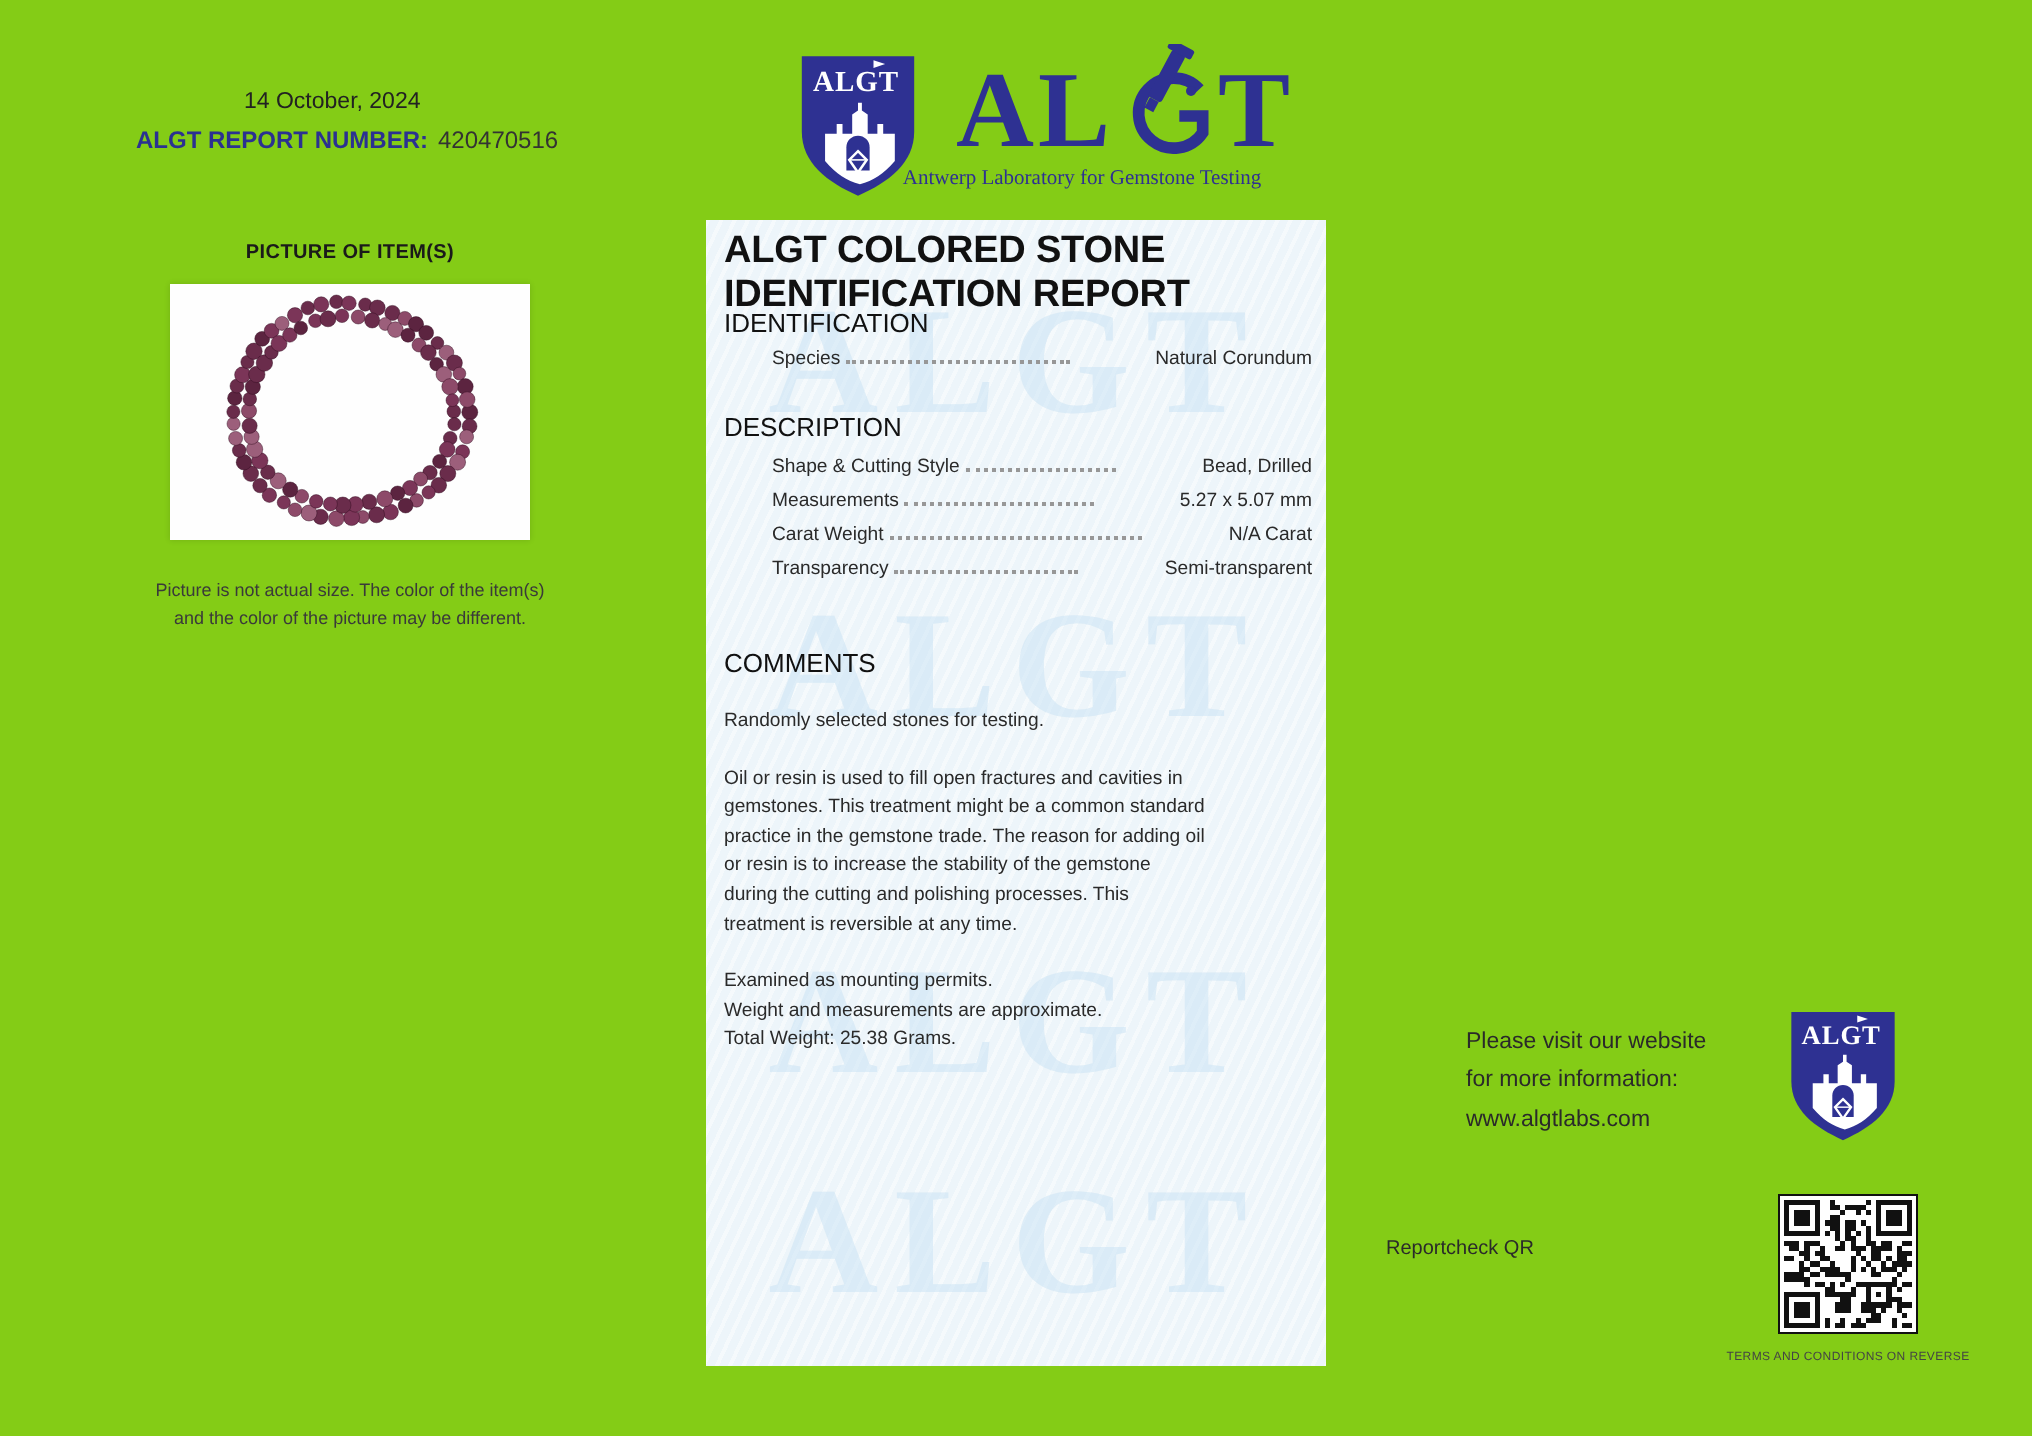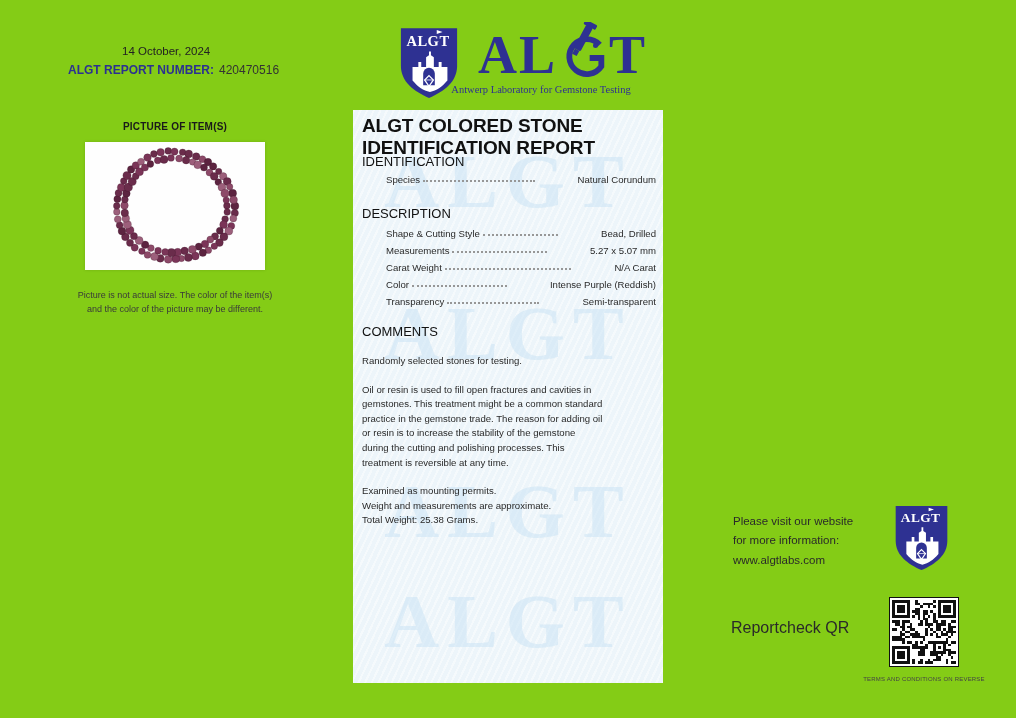--- a/index.html
+++ b/index.html
@@ -53,21 +53,21 @@
   .row .rval{white-space:nowrap;padding-left:40px;}
 
   .comments{position:absolute;left:9px;top:244px;width:294px;font-size:9.6px;
             line-height:14.6px;color:#2a2a2a;}
   .para{white-space:pre-line;margin:0 0 14px 0;}
 
   
   .visit{position:absolute;left:733px;top:512px;font-size:11.5px;line-height:19.3px;
          color:#2a2a2a;white-space:pre-line;}
   .shield-foot{left:893px;top:503px;width:57px;height:70px;}
-  .qr-label{position:absolute;left:731px;top:619px;font-size:16px;color:#2a2a2a;}
+  .qr-label{position:absolute;left:693px;top:619px;font-size:10px;color:#2a2a2a;}
   .qr{position:absolute;left:889px;top:597px;width:70px;height:70px;border:1px solid #111;
       background:#fff;box-sizing:border-box;padding:2px;}
   .qr svg{width:64px;height:64px;display:block;}
   .terms{position:absolute;left:858px;top:676px;width:132px;text-align:center;
          font-size:6px;letter-spacing:.2px;color:#444;}
 </style>
 </head>
 <body>
 
 <div id="page">
@@ -236,25 +236,20 @@
       </div>
       <div class="row">
         <span class="rlbl">Measurements</span>
         <span class="dots"></span>
         <span class="rval">5.27 x 5.07 mm</span>
       </div>
       <div class="row">
         <span class="rlbl">Carat Weight</span>
         <span class="dots"></span>
         <span class="rval">N/A Carat</span>
-      </div>
-      <div class="row">
-        <span class="rlbl">Color</span>
-        <span class="dots"></span>
-        <span class="rval">Intense Purple (Reddish)</span>
       </div>
       <div class="row">
         <span class="rlbl">Transparency</span>
         <span class="dots"></span>
         <span class="rval">Semi-transparent</span>
       </div>
     </div>
 
     <div class="h1 h-comments">COMMENTS</div>
     <div class="comments">

